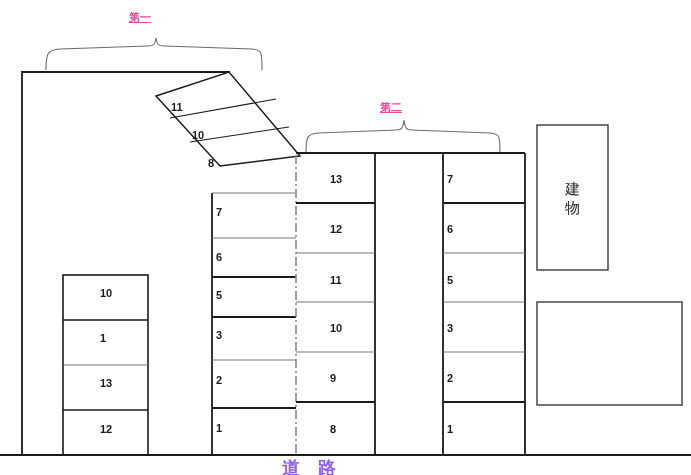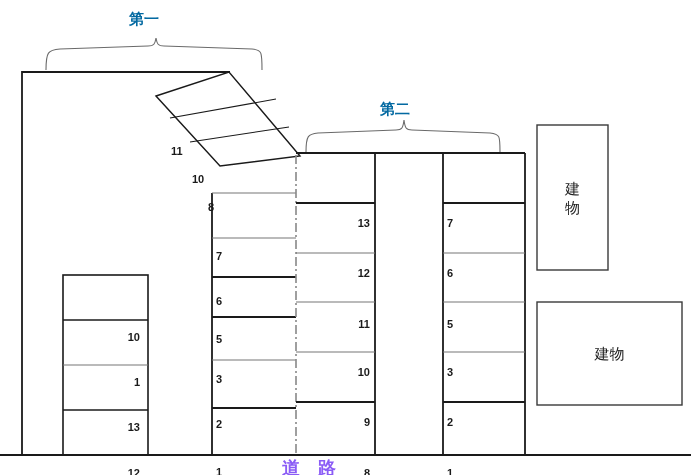--- a/index.html
+++ b/index.html
@@ -26,31 +26,31 @@
     left: 0;
     top: 0;
   }
   .lot-num {
     position: absolute;
     font-size: 11px;
     font-weight: bold;
     color: #1a1a1a;
     line-height: 1;
     white-space: nowrap;
-    margin-top: 44px;
   }
-  .lot-num.rt { text-align: right; }
+  .lot-num.rt { text-align: left; }
   .lot-num.lt { text-align: left; }
   .zone-label {
     position: absolute;
-    font-size: 15px;
+    font-size: 11px;
     font-weight: bold;
-    color: #0369a1;
+    color: #ec4899;
     white-space: nowrap;
     letter-spacing: 0px;
+    text-decoration: underline;
   }
   .bldg-label {
     position: absolute;
     font-size: 15px;
     color: #222222;
     white-space: nowrap;
     text-align: center;
     line-height: 1.25;
   }
   .road-label {
@@ -184,17 +184,16 @@
   <div class="lot-num lt" style="left:447px; top:275px;">5</div>
   <div class="lot-num lt" style="left:447px; top:323px;">3</div>
   <div class="lot-num lt" style="left:447px; top:373px;">2</div>
   <div class="lot-num lt" style="left:447px; top:424px;">1</div>
 
   <div class="bldg-label" style="left:537px; top:180px; width:71px;">
     <div>建</div>
     <div>物</div>
   </div>
 
-  <div class="bldg-label" style="left:537px; top:345px; width:145px;">建物</div>
 
   <div class="road-label" style="left:282px; top:456px;">道　路</div>
 
 </div>
 
 </body></html>

